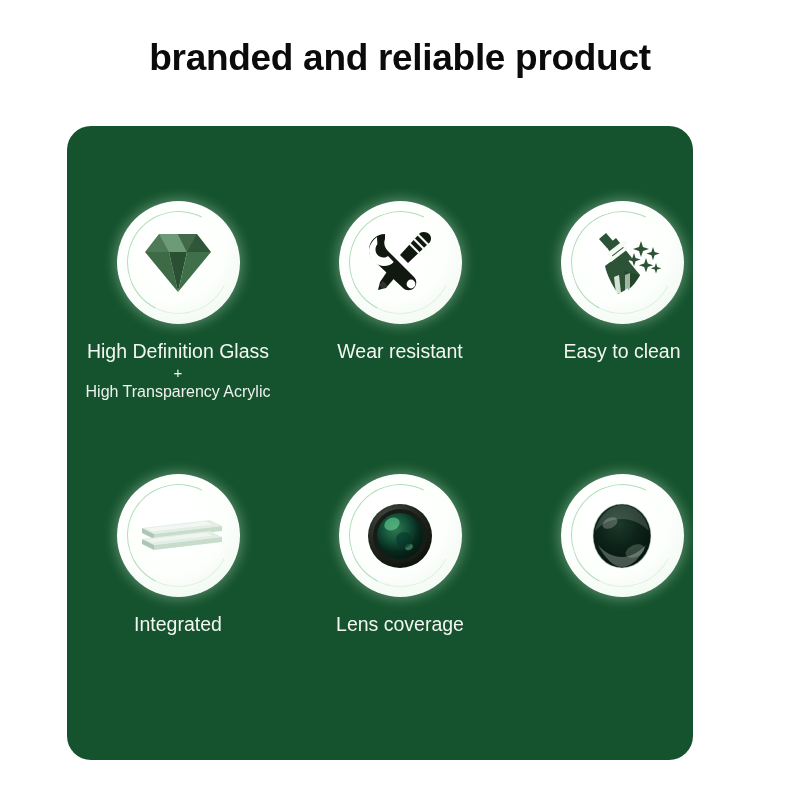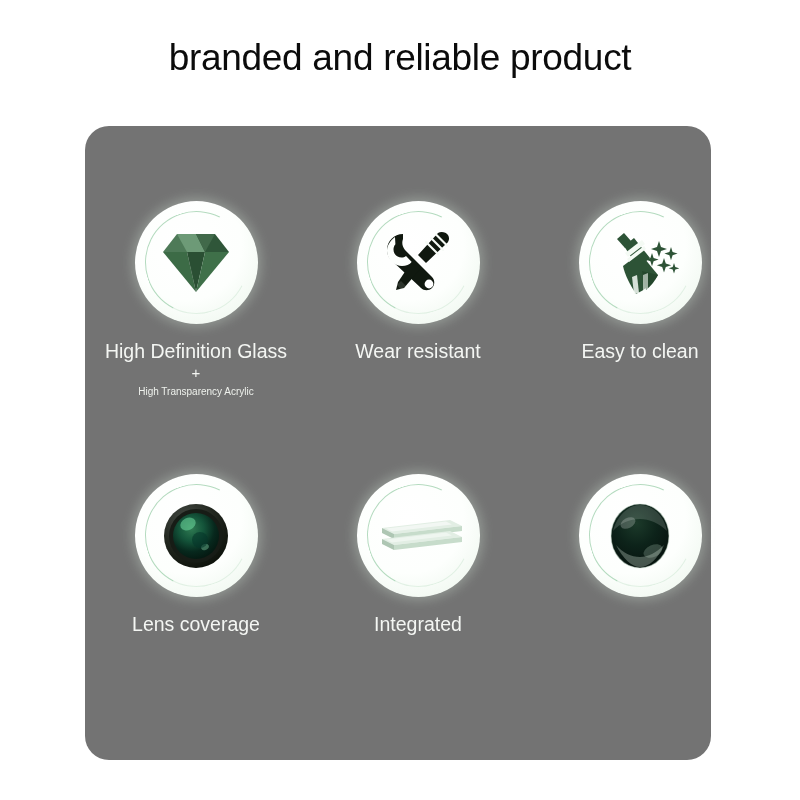--- a/index.html
+++ b/index.html
@@ -8,32 +8,31 @@
     background:#ffffff;
     font-family:"Liberation Sans","DejaVu Sans",sans-serif;
     overflow:hidden;
     position:relative;
   }
   #page-title{
     position:absolute;
     left:0;top:36px;width:800px;
     text-align:center;
     font-size:37px;
-    font-weight:normal;
+    font-weight:bold;
     color:#0b0b0b;
     letter-spacing:-0.3px;
     line-height:44px;
   }
   #feature-card{
     position:absolute;
     left:67px;top:126px;
     width:626px;height:634px;
-    background:#737373;
+    background:#14532d;
     border-radius:24px;
-    margin-left:18px;
   }
   .grid-row{
     position:absolute;
     left:0;width:666px;
     display:flex;
   }
   .grid-row.row-top{top:75px;}
   .grid-row.row-bottom{top:348px;}
   .feature-cell{
     flex:1 1 0;
@@ -72,21 +71,21 @@
   }
   .cap-plus{
     display:block;
     font-size:15px;
     line-height:17px;
     margin-top:1px;
     color:#f4f6f3;
   }
   .cap-sub{
     display:block;
-    font-size:10px;
+    font-size:16px;
     line-height:19px;
     margin-top:1px;
     color:#eef1ec;
     white-space:nowrap;
   }
 </style>
 </head>
 <body>
 
 <div id="page-title">branded and reliable product</div>
@@ -165,20 +164,40 @@
         </svg>
       </div>
       <div class="cap">
         <span>Easy to clean</span>
       </div>
     </div>
 
   </div>
 
   <div class="grid-row row-bottom">
+
+    <div class="feature-cell">
+      <div class="badge">
+        <svg width="92" height="60" viewBox="0 0 92 60">
+          <g>
+            <polygon points="10,22 78,14 90,20 22,28" fill="#e2eee4"></polygon>
+            <polygon points="10,22 22,28 22,33 10,27" fill="#aec6b3"></polygon>
+            <polygon points="22,28 90,20 90,25 22,33" fill="#c7dccb"></polygon>
+            <polygon points="10,33 78,25 90,31 22,39" fill="#e2eee4"></polygon>
+            <polygon points="10,33 22,39 22,44 10,38" fill="#aec6b3"></polygon>
+            <polygon points="22,39 90,31 90,36 22,44" fill="#c7dccb"></polygon>
+            <polygon points="14,22.6 74,15.6 80,18.5 20,25.5" fill="#ffffff" opacity="0.55"></polygon>
+            <polygon points="14,33.6 74,26.6 80,29.5 20,36.5" fill="#ffffff" opacity="0.45"></polygon>
+          </g>
+        </svg>
+      </div>
+      <div class="cap">
+        <span>Integrated</span>
+      </div>
+    </div>
 
     <div class="feature-cell">
       <div class="badge">
         <svg width="72" height="72" viewBox="0 0 72 72">
           <defs>
             <radialGradient id="lensGlass" cx="40%" cy="34%" r="72%">
               <stop offset="0%" stop-color="#2f7a52"></stop>
               <stop offset="38%" stop-color="#14543a"></stop>
               <stop offset="70%" stop-color="#07281d"></stop>
               <stop offset="100%" stop-color="#04160f"></stop>
@@ -197,40 +216,20 @@
           <circle cx="40" cy="40" r="8" fill="#05352a" opacity="0.6"></circle>
         </svg>
       </div>
       <div class="cap">
         <span>Lens coverage</span>
       </div>
     </div>
 
     <div class="feature-cell">
       <div class="badge">
-        <svg width="92" height="60" viewBox="0 0 92 60">
-          <g>
-            <polygon points="10,22 78,14 90,20 22,28" fill="#e2eee4"></polygon>
-            <polygon points="10,22 22,28 22,33 10,27" fill="#aec6b3"></polygon>
-            <polygon points="22,28 90,20 90,25 22,33" fill="#c7dccb"></polygon>
-            <polygon points="10,33 78,25 90,31 22,39" fill="#e2eee4"></polygon>
-            <polygon points="10,33 22,39 22,44 10,38" fill="#aec6b3"></polygon>
-            <polygon points="22,39 90,31 90,36 22,44" fill="#c7dccb"></polygon>
-            <polygon points="14,22.6 74,15.6 80,18.5 20,25.5" fill="#ffffff" opacity="0.55"></polygon>
-            <polygon points="14,33.6 74,26.6 80,29.5 20,36.5" fill="#ffffff" opacity="0.45"></polygon>
-          </g>
-        </svg>
-      </div>
-      <div class="cap">
-        <span>Integrated</span>
-      </div>
-    </div>
-
-    <div class="feature-cell">
-      <div class="badge">
         <svg width="66" height="70" viewBox="0 0 66 70">
           <defs>
             <radialGradient id="dropG" cx="44%" cy="30%" r="78%">
               <stop offset="0%" stop-color="#1c3a2a"></stop>
               <stop offset="45%" stop-color="#0d231a"></stop>
               <stop offset="100%" stop-color="#050f0b"></stop>
             </radialGradient>
           </defs>
           <ellipse cx="33" cy="35" rx="29" ry="32" fill="url(#dropG)"></ellipse>
           <path d="M6,30 C10,14 22,4 33,4 C45,4 57,14 60,30 C52,22 42,18 33,18 C23,18 13,22 6,30 Z" fill="#f2faf3" opacity="0.16"></path>

